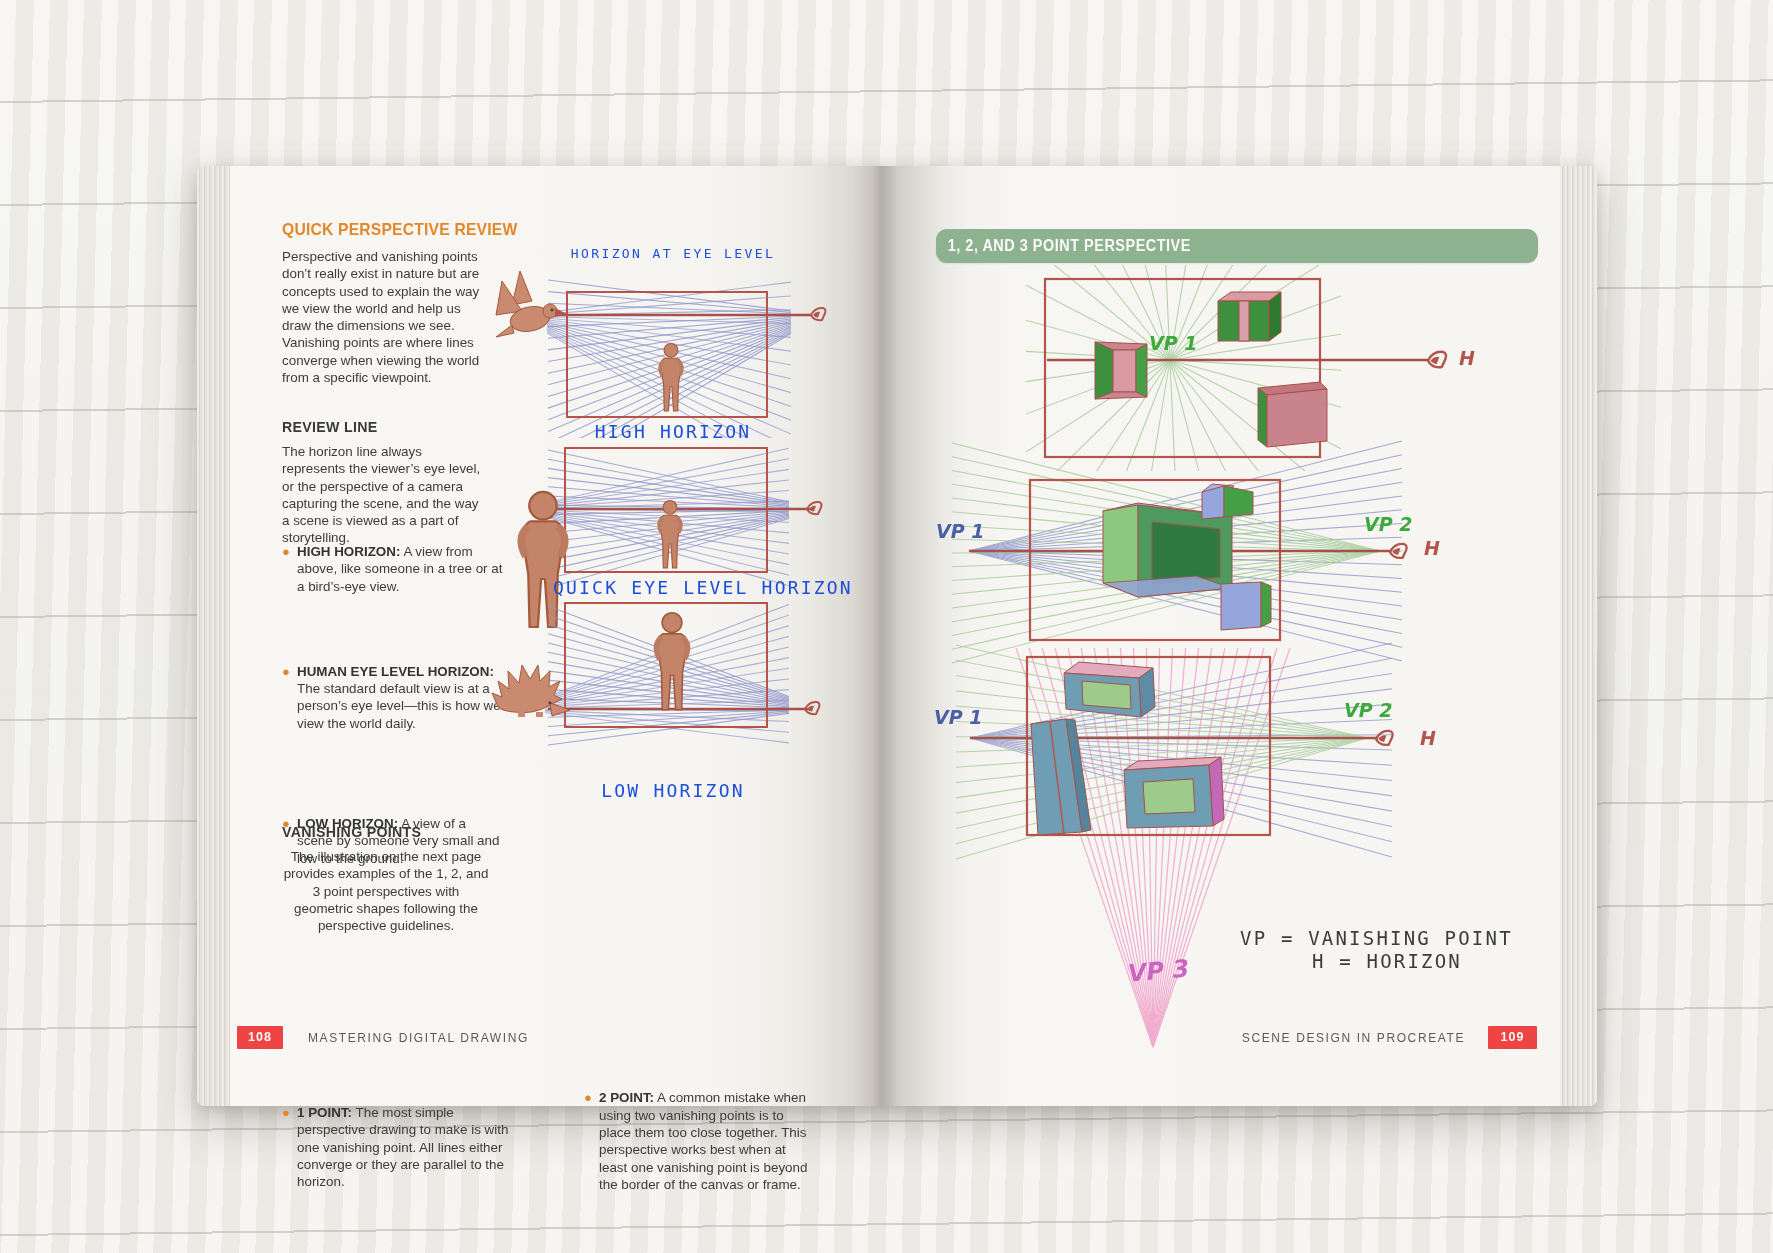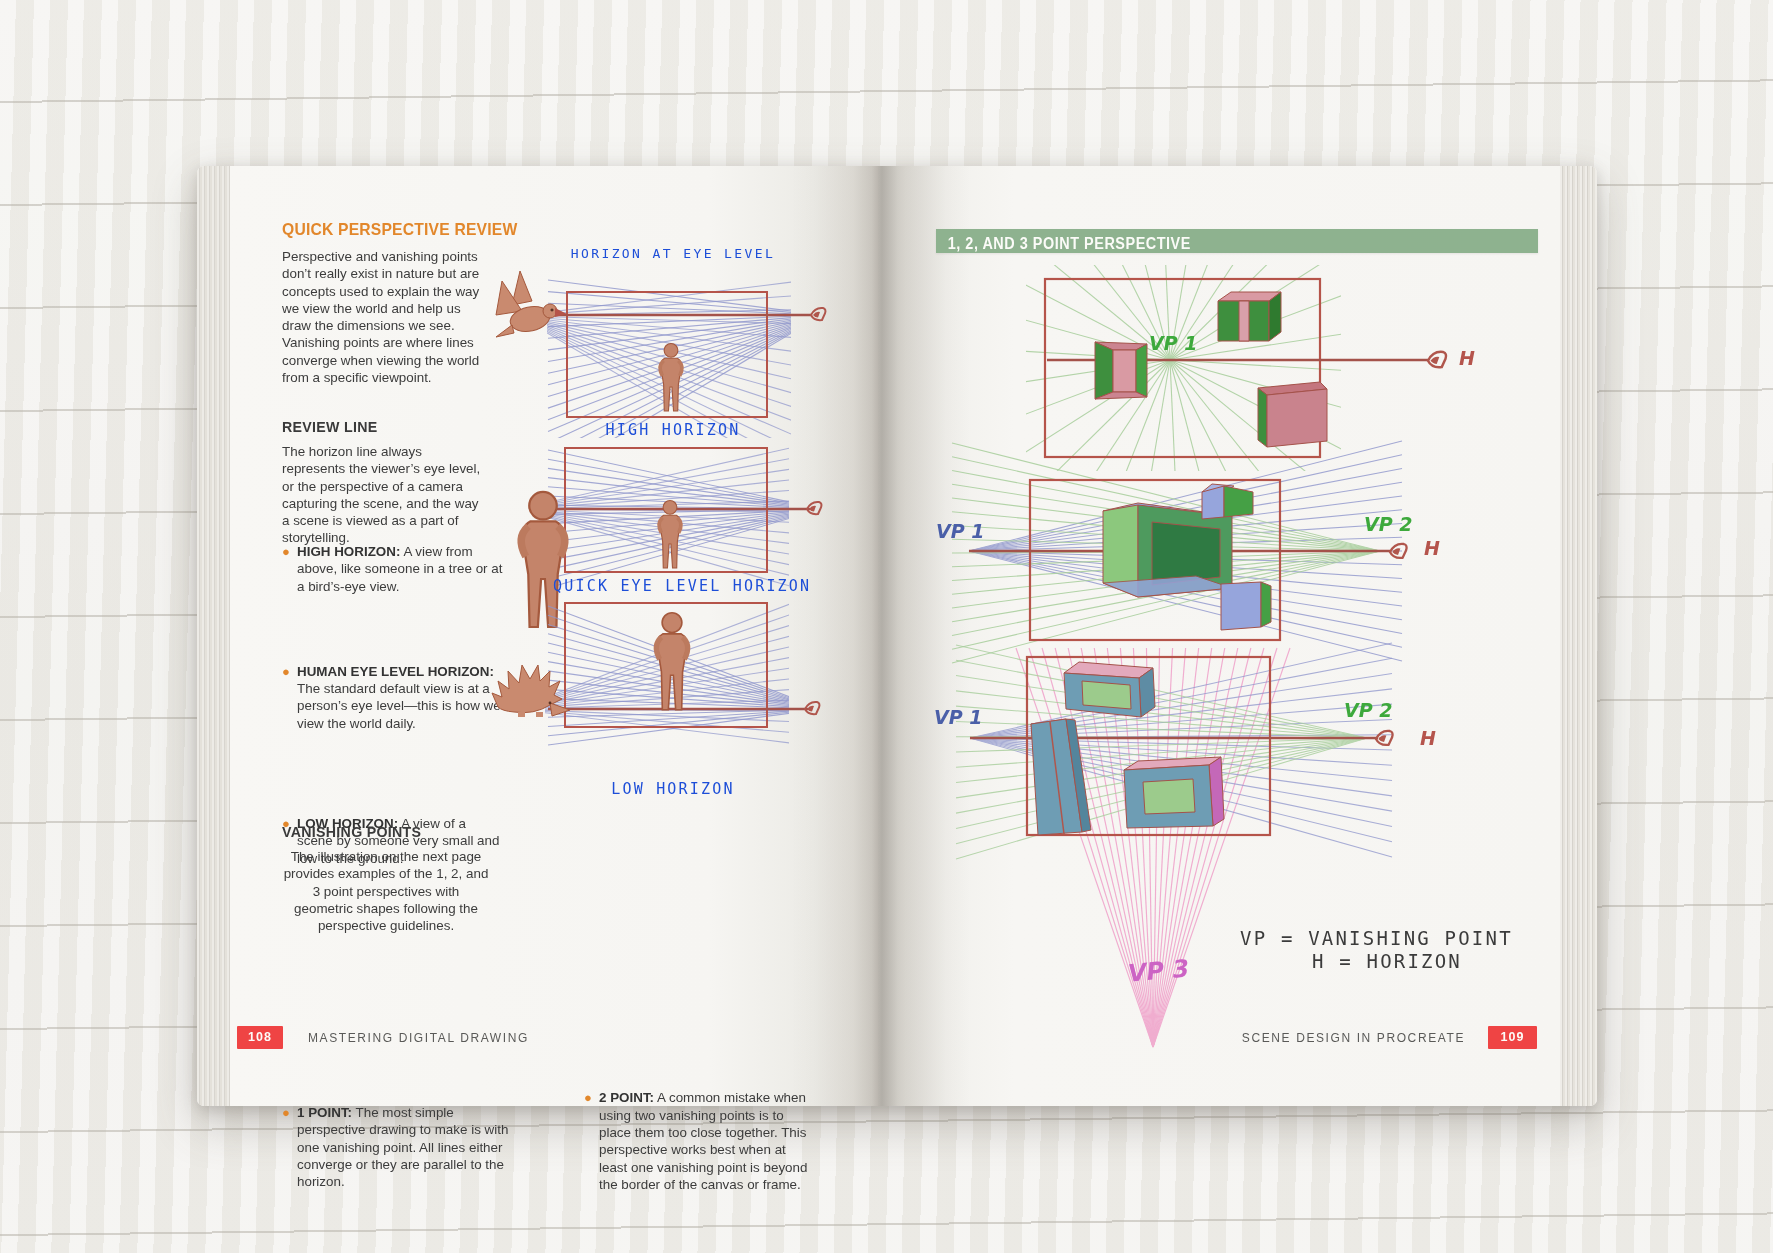--- a/index.html
+++ b/index.html
@@ -34,24 +34,24 @@
 
   
   .sec-title{font-size:16.5px;font-weight:800;color:#E2872B;letter-spacing:.2px;
     transform:scaleX(.95);transform-origin:left top;white-space:nowrap;}
   .body-col{font-size:13.4px;line-height:17.3px;color:#3c3c3c;}
   .sub-head{font-size:14.2px;font-weight:700;color:#3a3a3a;letter-spacing:.3px;}
   .bullet{position:relative;padding-left:15px;font-size:13.4px;line-height:17.3px;color:#3c3c3c;}
   .bullet .dot{position:absolute;left:0;top:0;color:#E2872B;font-size:13px;}
   .bullet b{color:#333;}
   .hand{font-family:"DejaVu Sans Mono",monospace;color:#1d4ed8;}
-  .fig-caption{font-size:15px;letter-spacing:2.2px;text-align:center;white-space:nowrap;}
+  .fig-caption{font-size:18px;letter-spacing:2.2px;text-align:center;white-space:nowrap;}
   .fig-title{font-size:13px;letter-spacing:2.4px;text-align:center;white-space:nowrap;}
-  .banner{background:#8EB28F;height:24px;display:flex;align-items:flex-end;
-    box-shadow:0 1px 2px rgba(0,0,0,.08);}
+  .banner{background:#8EB28F;height:34px;display:flex;align-items:center;
+    box-shadow:0 1px 2px rgba(0,0,0,.08);border-radius:11px;}
   .banner span{color:#fbfbf8;font-size:16px;font-weight:800;letter-spacing:.6px;
     padding-left:13px;transform:scaleX(.9);transform-origin:left center;white-space:nowrap;}
   .vp-label{font-family:"DejaVu Sans",sans-serif;font-weight:700;font-style:italic;
     font-size:19px;white-space:nowrap;}
   .vp1{color:#4A5FA8;} .vp2{color:#3DA93C;} .vph{color:#B5544C;}
   .vp1g{color:#3DA93C;}
   .vp3{color:#CC63C4;font-size:24px;transform:rotate(-5deg);}
   .legend{font-family:"DejaVu Sans Mono",monospace;font-size:19px;letter-spacing:2.2px;
     color:#3b3b3b;text-align:right;line-height:23px;white-space:nowrap;}
   .footer-label{font-size:12px;letter-spacing:1.6px;color:#5a5a58;white-space:nowrap;}

